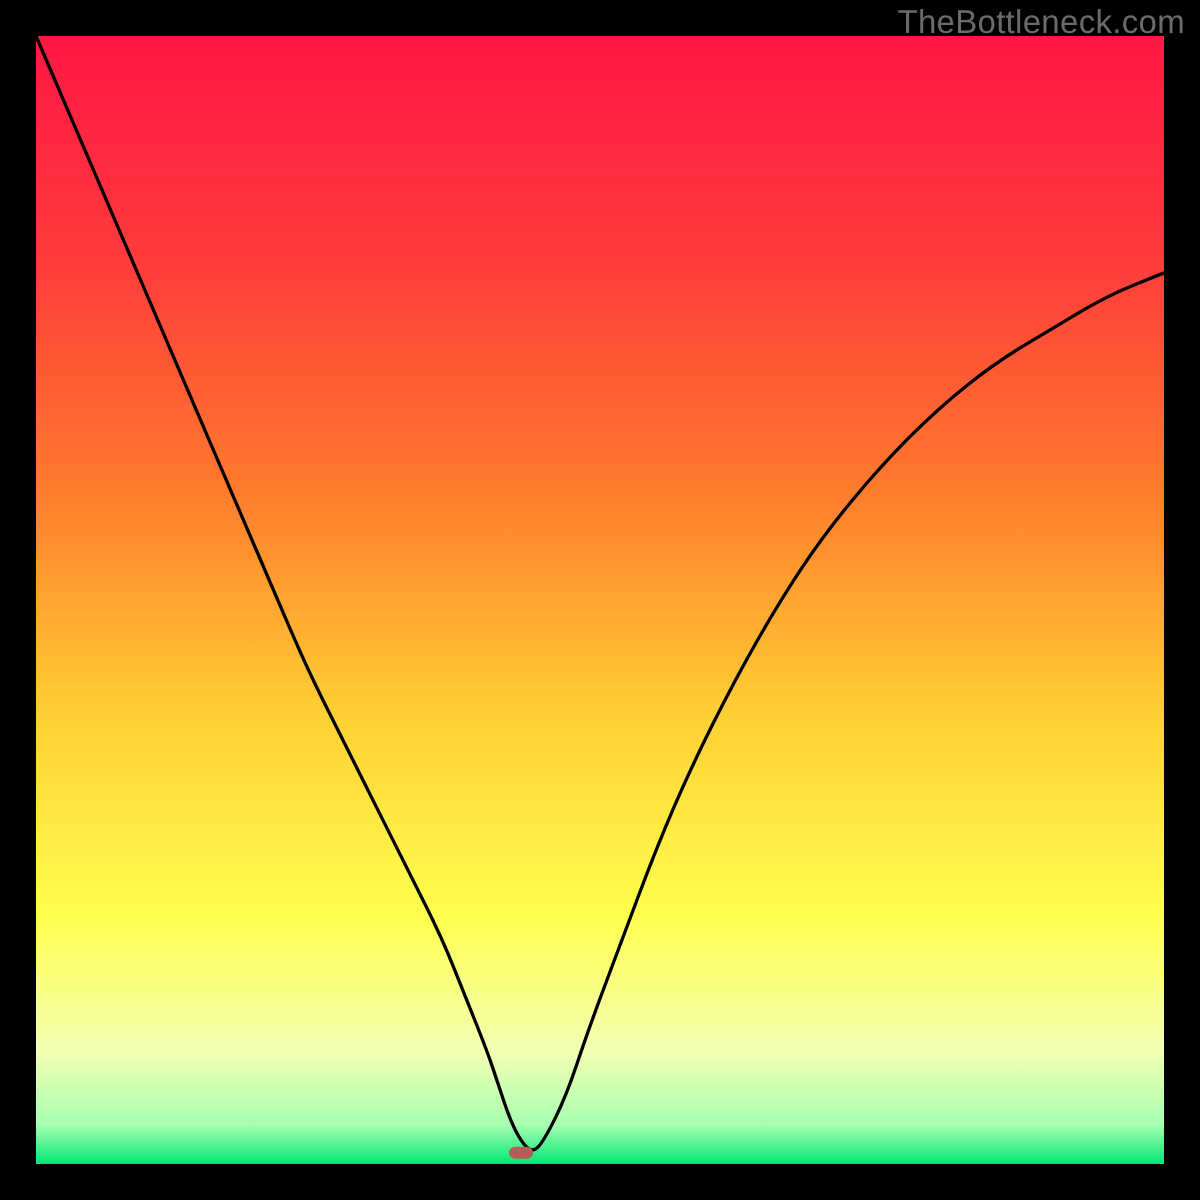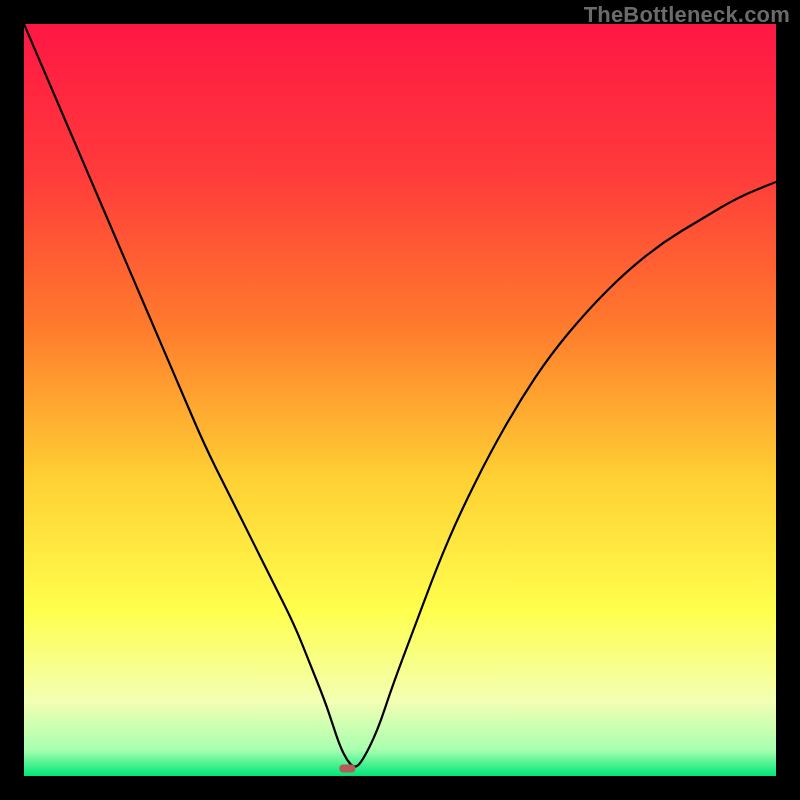--- a/index.html
+++ b/index.html
@@ -24,21 +24,21 @@
     left: 0;
     top: 0;
     width: 752px;
     height: 752px;
   }
   .watermark {
     position: absolute;
     top: 2px;
     right: 10px;
     font-size: 22px;
-    font-weight: 700;
+    font-weight: 400;
     color: #6b6b6b;
     letter-spacing: 0.2px;
   }
 </style>
 </head>
 <body>
 
 <div class="frame">
   <svg class="plot" viewBox="0 0 752 752">
     <defs>

